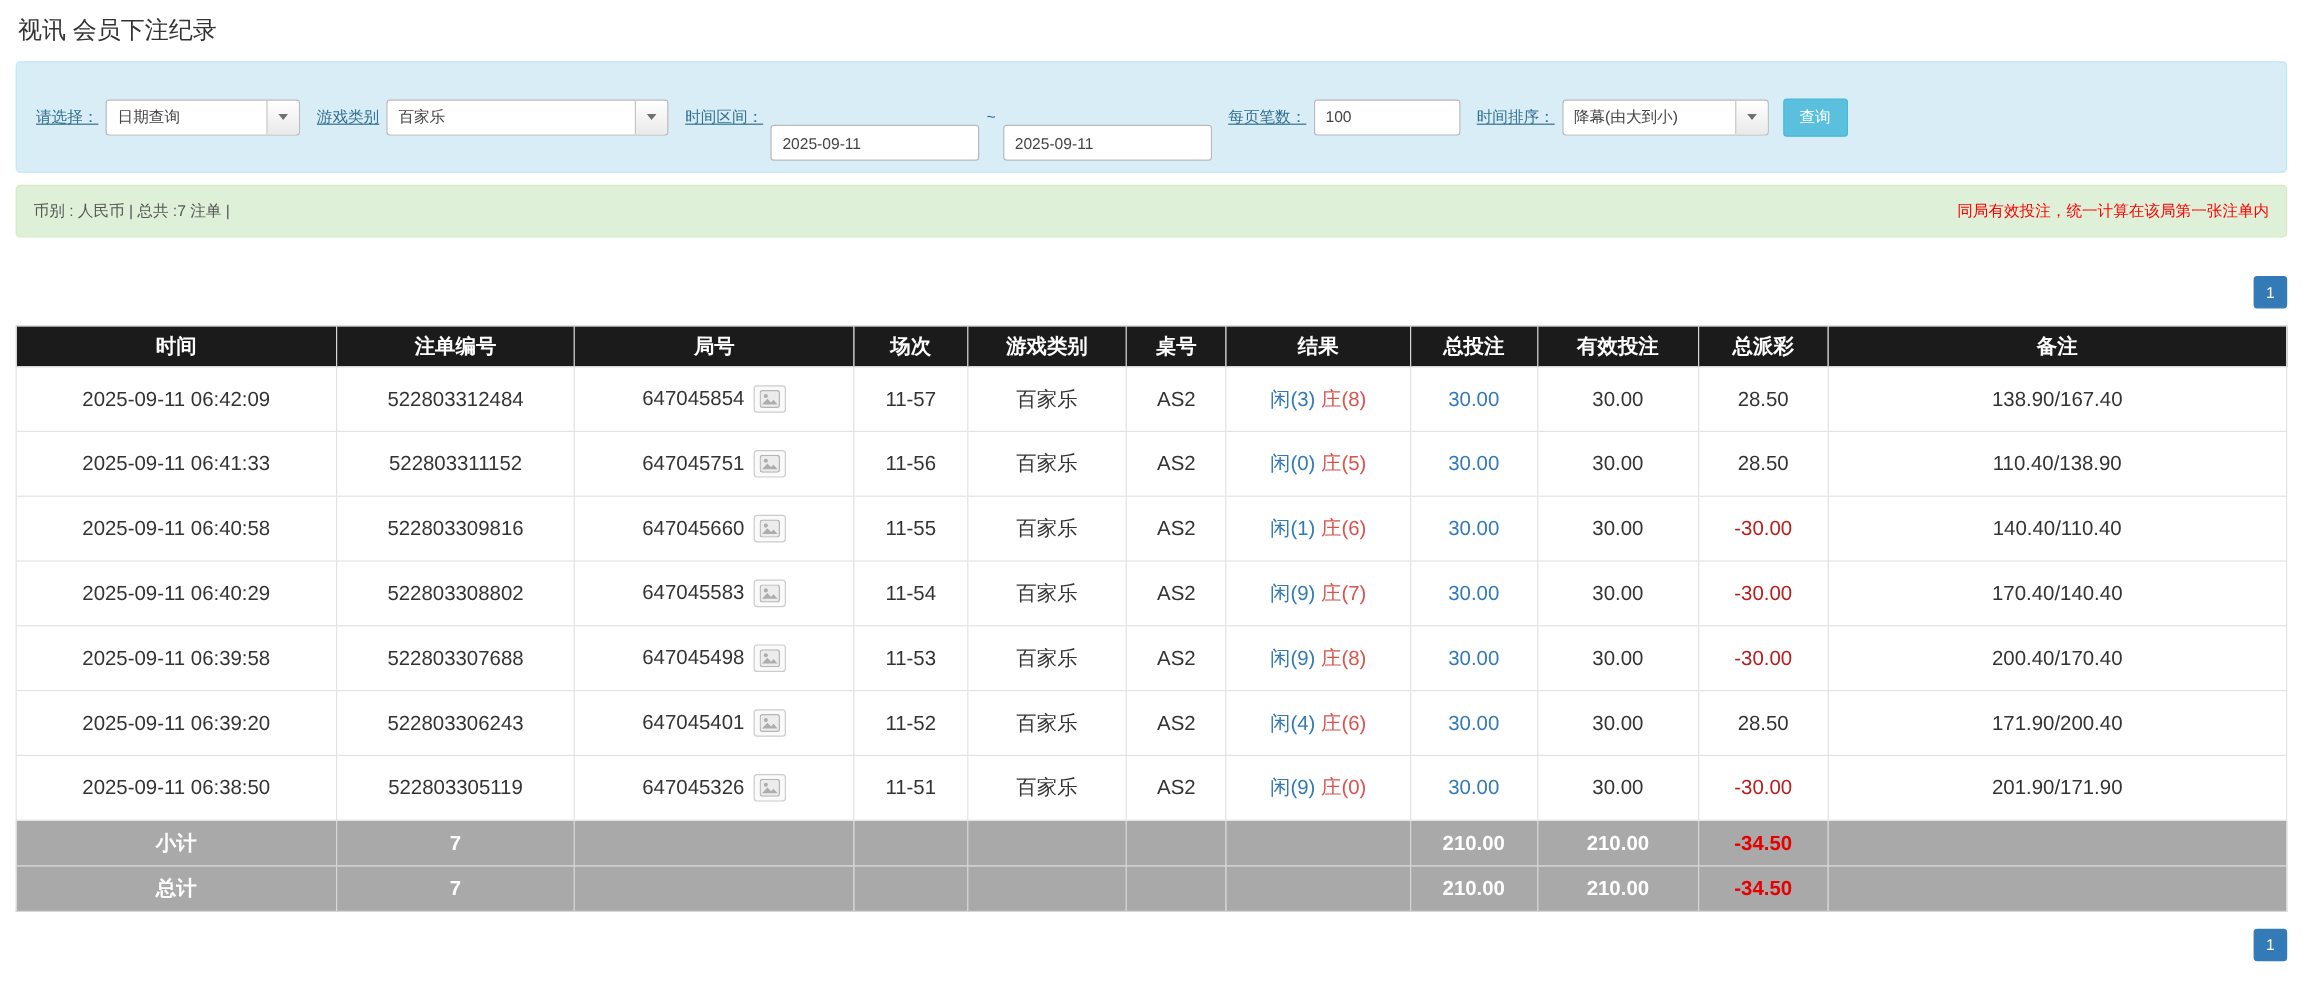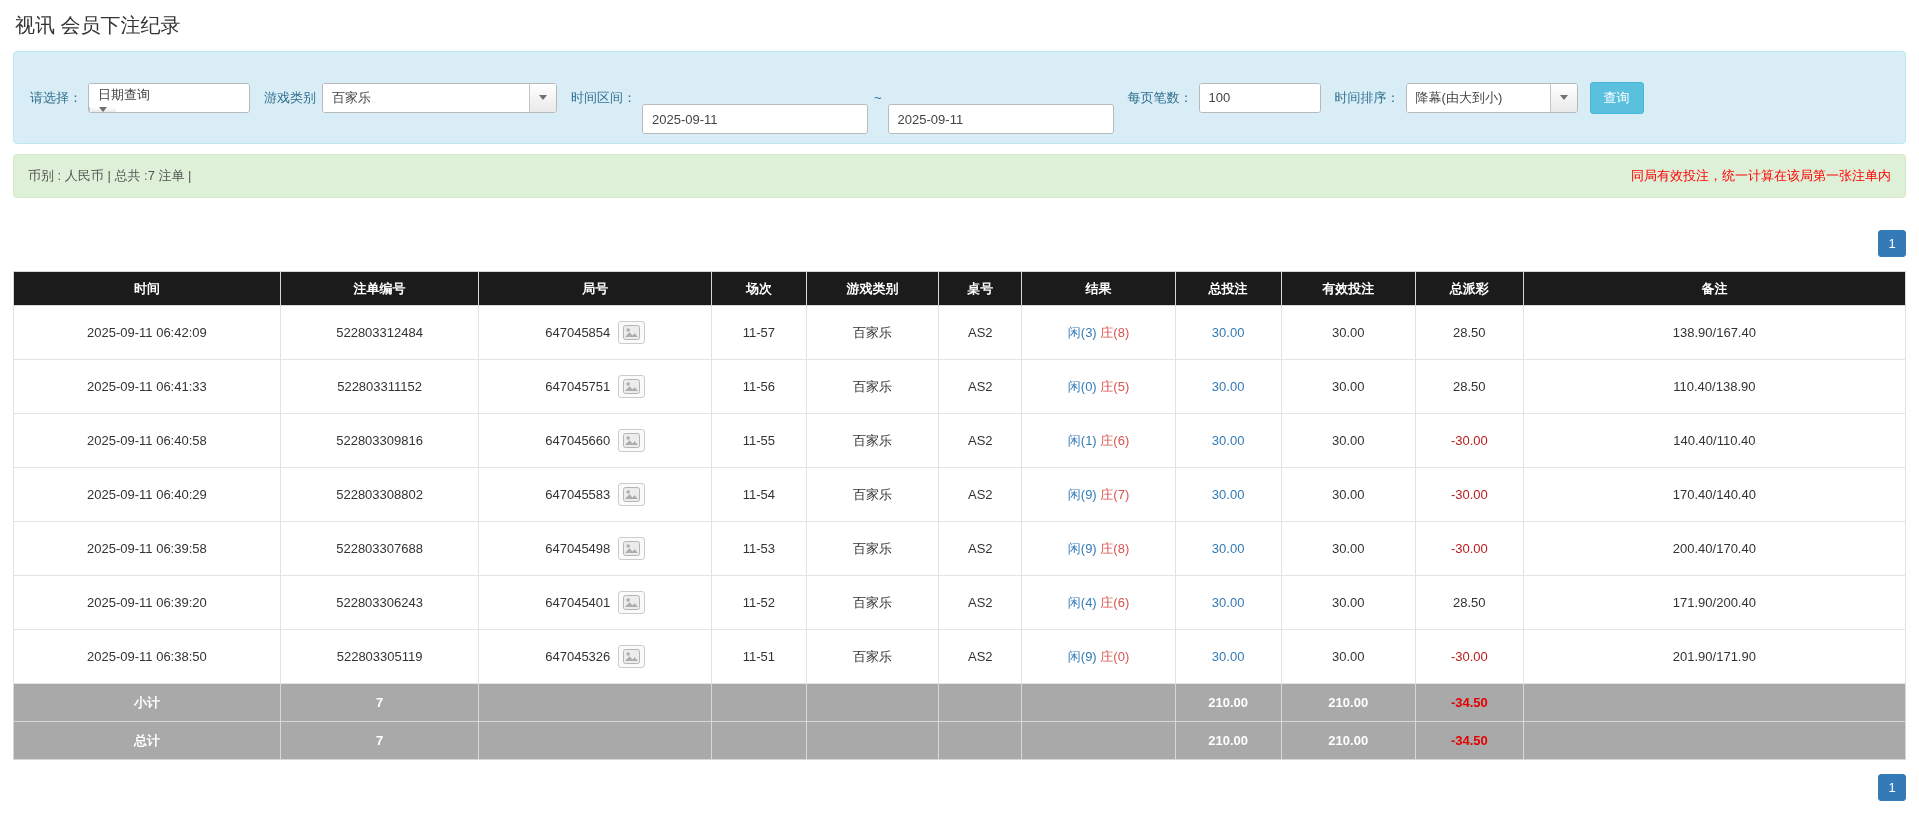--- a/index.html
+++ b/index.html
@@ -7,44 +7,44 @@
   body { font-family: "Liberation Sans", "DejaVu Sans", sans-serif; color: #333; }
   .page { padding: 8px 13px 0; }
 
   .page-title { font-size: 20px; font-weight: 400; color: #333; padding: 4px 2px 12px; }
 
   
   .filter-bar {
     background: #d9edf7; border: 1px solid #bce8f1; border-radius: 4px;
     padding: 9px 10px; display: flex; align-items: center; font-size: 13px;
   }
-  .flabel { color: #31708f; margin: 0 6px 0 14px; white-space: nowrap; }
+  .flabel { color: #31708f; margin: 0 6px 0 14px; white-space: nowrap; text-decoration: underline; }
   .flabel.first { margin-left: 6px; }
   .combo {
     display: inline-flex; align-items: stretch; background: #fff;
     border: 1px solid #b9b9b9; border-radius: 3px; height: 30px; overflow: hidden;
   }
   .combo-text {
     display: flex; align-items: center; padding: 0 9px; color: #444;
     flex: 1; white-space: nowrap; background: #fff; border: none; font-size: 13px;
     font-family: "Liberation Sans", sans-serif; outline: none;
   }
   .combo-btn {
     width: 27px; border: none; border-left: 1px solid #c5c5c5; cursor: pointer;
     background: linear-gradient(#ffffff, #e9e9e9);
     display: flex; align-items: center; justify-content: center;
   }
   .caret {
     display: inline-block; width: 0; height: 0;
     border-left: 4px solid transparent; border-right: 4px solid transparent;
     border-top: 5px solid #707070;
   }
-  .w-query { width: 162px; flex-direction: column; }
+  .w-query { width: 162px; }
   .w-game  { width: 235px; }
-  .w-date  { width: 226px; margin-top: 43px; }
+  .w-date  { width: 174px; margin-top: 43px; }
   .w-size  { width: 122px; }
   .w-sort  { width: 172px; }
   .tilde { color: #31708f; margin: 0 6px; }
   .search-btn {
     margin-left: 12px; height: 32px; padding: 0 13px; font-size: 13px;
     color: #fff; background: #5bc0de; border: 1px solid #46b8da; border-radius: 3px;
     cursor: pointer; font-family: "Liberation Sans", sans-serif;
   }
 
   
@@ -59,21 +59,21 @@
   .pager { display: flex; justify-content: flex-end; }
   .pager.top { margin: 32px 0 14px; }
   .pager.bottom { margin: 14px 0 10px; }
   .page-btn {
     min-width: 28px; height: 27px; padding: 0 8px; font-size: 13px;
     background: #337ab7; color: #fff; border: 1px solid #337ab7; border-radius: 3px;
     cursor: pointer; font-family: "Liberation Sans", sans-serif;
   }
 
   
-  table { width: 100%; border-collapse: collapse; table-layout: fixed; font-size: 13px; }
+  table { width: 100%; border-collapse: collapse; table-layout: fixed; font-size: 17px; }
   thead th {
     background: #1b1b1b; color: #fff; font-weight: bold; height: 34px;
     border: 1px solid #d7d7d7; text-align: center; padding: 0 4px;
   }
   tbody td {
     background: #fff; border: 1px solid #e3e3e3; height: 54px;
     text-align: center; padding: 0 4px; color: #333; vertical-align: middle;
   }
   tfoot td {
     background: #a9a9a9; color: #fff; font-weight: bold; height: 38px;

